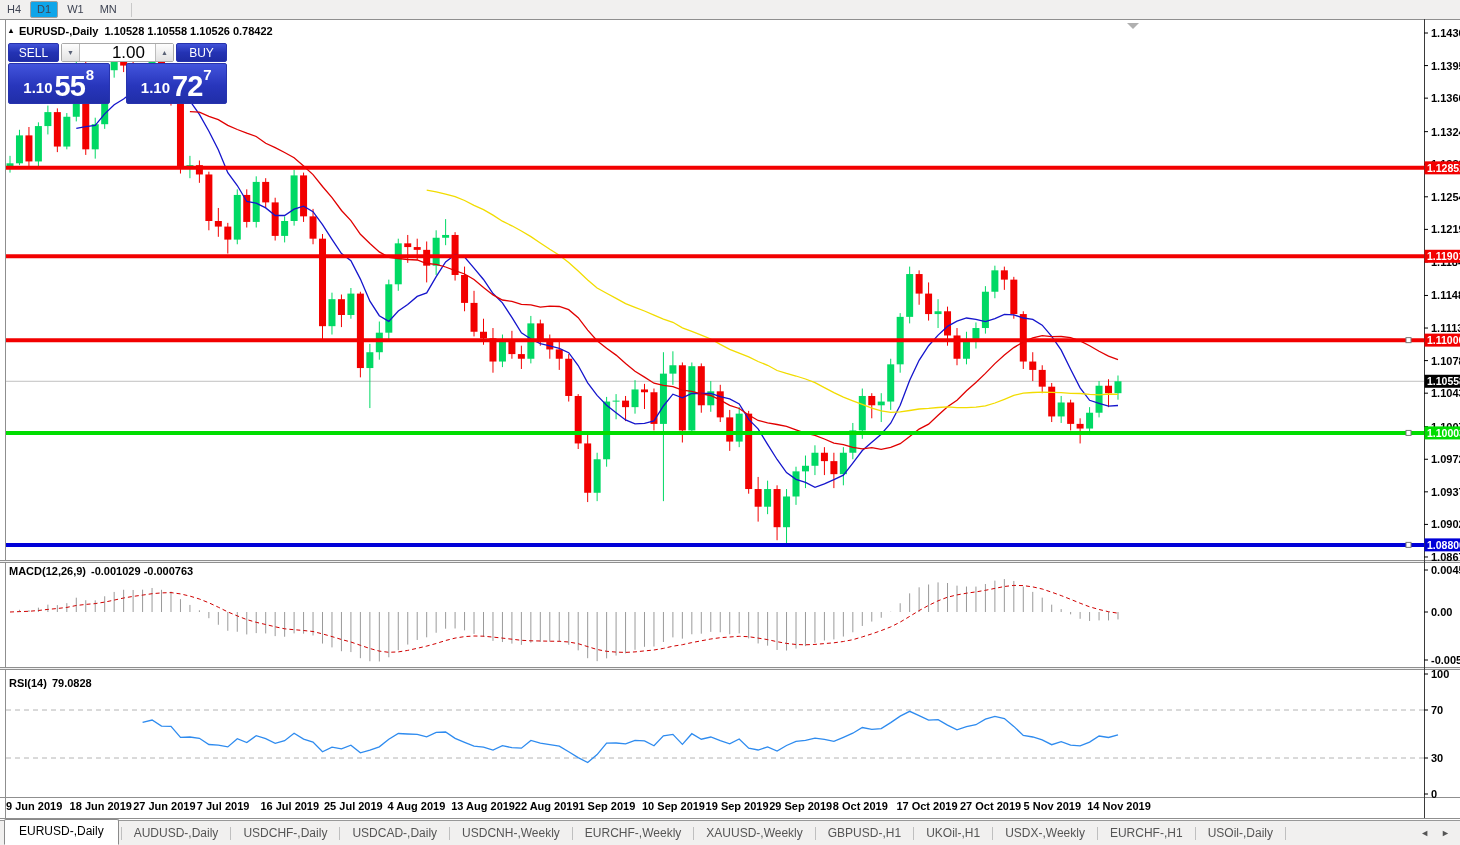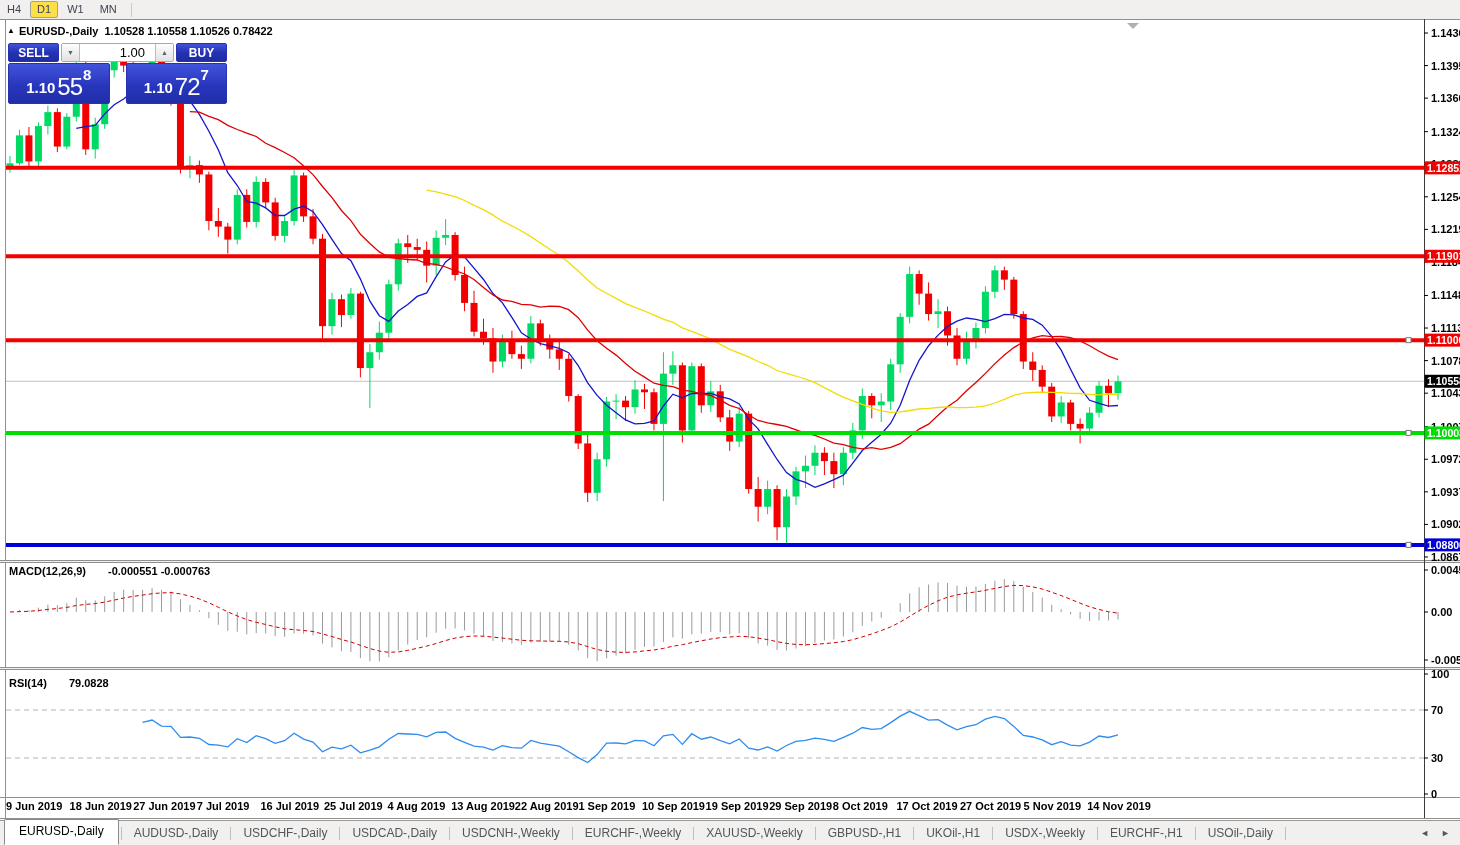--- a/index.html
+++ b/index.html
@@ -3,50 +3,50 @@
 <meta charset="utf-8">
 <style>
   html,body{margin:0;padding:0}
   body{width:1460px;height:845px;background:#fff;overflow:hidden;position:relative;
        font-family:"Liberation Sans",sans-serif;-webkit-font-smoothing:antialiased}
   
   .toolbar{height:19px;background:#f1f0ef;border-bottom:1px solid #9a9a9a;
            display:flex;align-items:center;padding-left:0}
   .tf-btn{font-size:11px;color:#3f4453;padding:1px 6px;margin-right:2px;border:1px solid transparent;
           border-radius:2px;line-height:13px;cursor:default}
-  .tf-btn.active{background:#fde047;border-color:#a0a0a0}
+  .tf-btn.active{background:#0ea5e9;border-color:#a0a0a0}
   .tb-sep{width:1px;height:14px;background:#c9c9c9;margin:0 5px}
   
   #chartsvg{position:absolute;top:19px;left:0}
   
   .chart-title{position:absolute;top:25px;left:9px;font-size:11px;font-weight:700;color:#000;
                display:flex;align-items:center;gap:6px;z-index:5}
   .collapse{font-size:8px;line-height:8px;color:#000}
   
   .quote{position:absolute;top:43px;left:8px;width:219px;z-index:6}
   .q-row1{display:flex;height:19px;gap:2px}
   .q-btn{background:linear-gradient(180deg,#4152d8,#2433b4 50%,#1e2ba4);border:1px solid #2733ae;
-         border-radius:2px;color:#fff;font-size:12px;font-weight:700;display:flex;align-items:center;
+         border-radius:2px;color:#fff;font-size:12px;font-weight:400;display:flex;align-items:center;
          justify-content:center;width:51px;box-sizing:border-box}
   .spin{flex:1;display:flex;border:1px solid #a9a9a9;background:#fff;border-radius:2px;box-sizing:border-box}
   .spin-btn{width:17px;background:linear-gradient(#fdfdfd,#e2e2e2);color:#5a6276;font-size:7px;
             display:flex;align-items:center;justify-content:center}
   .spin-btn.down{border-right:1px solid #bdbdbd}
   .spin-btn.up{border-left:1px solid #bdbdbd}
-  .spin-val{flex:1;font-size:13px;color:#000;display:flex;align-items:center;justify-content:flex-end;
+  .spin-val{flex:1;font-size:17px;color:#000;display:flex;align-items:center;justify-content:flex-end;
             padding-right:10px}
   .q-row2{display:flex;gap:16px;margin-top:1px;height:41px}
   .price-big{flex:1;background:linear-gradient(180deg,#4254dc,#2836bc 55%,#202ea8);border:1px solid #2733ae;
              border-radius:2px;color:#fff;display:flex;align-items:flex-end;justify-content:center;
              padding-bottom:3px;box-sizing:border-box}
   .pp-prefix{font-size:15px;font-weight:700;margin:0 2px 4px 0}
-  .pp-big{font-size:24px;font-weight:400;line-height:27px;letter-spacing:-1px}
+  .pp-big{font-size:29px;font-weight:700;line-height:27px;letter-spacing:-1px}
   .pp-sup{font-size:15px;font-weight:700;margin:0 0 17px 1px}
   
-  .ind-label{position:absolute;left:9px;font-size:11px;font-weight:700;color:#000;display:flex;gap:22px;z-index:5}
+  .ind-label{position:absolute;left:9px;font-size:11px;font-weight:700;color:#000;display:flex;gap:5px;z-index:5}
   #macd-label{top:565px}
   #rsi-label{top:677px}
   
   .tabbar{position:absolute;top:820px;left:0;width:1460px;height:25px;background:#f1f0ef;
           border-top:1px solid #989898;display:flex;align-items:center;font-size:12px;color:#555;
           box-sizing:border-box}
   .tab{padding:4px 12px;white-space:nowrap}
   .tab.active{background:#fff;border:1px solid #8a8a8a;border-bottom:1px solid #fff;color:#000;
               padding:4px 14px 6px;margin:-2px 2px 0 4px;border-radius:2px 2px 0 0}
   .tab-sep{width:1px;height:13px;background:#bfbfbf;flex:0 0 1px}
@@ -572,21 +572,21 @@
     <div class="price-big">
       <span class="pp-prefix">1.10</span>
       <span class="pp-big">72</span>
       <span class="pp-sup">7</span>
     </div>
   </div>
 </div>
 
 <div class="ind-label" id="macd-label">
   <span>MACD(12,26,9)</span>
-  <span>-0.000551 -0.000763</span>
+  <span>-0.001029 -0.000763</span>
 </div>
 <div class="ind-label" id="rsi-label">
   <span>RSI(14)</span>
   <span>79.0828</span>
 </div>
 
 <div class="tabbar" id="tab-bar">
     <div class="tab active">EURUSD-,Daily</div>
     <div class="tab-sep"></div>
     <div class="tab">AUDUSD-,Daily</div>

